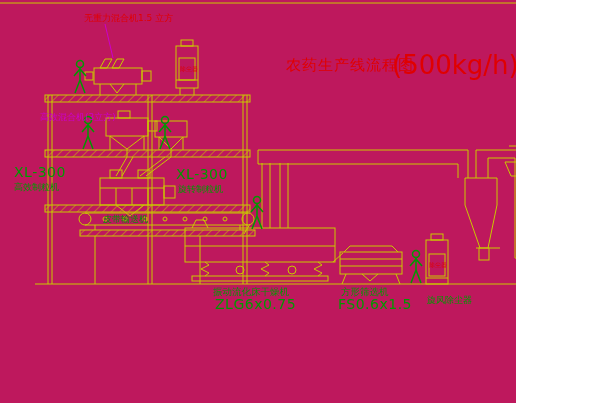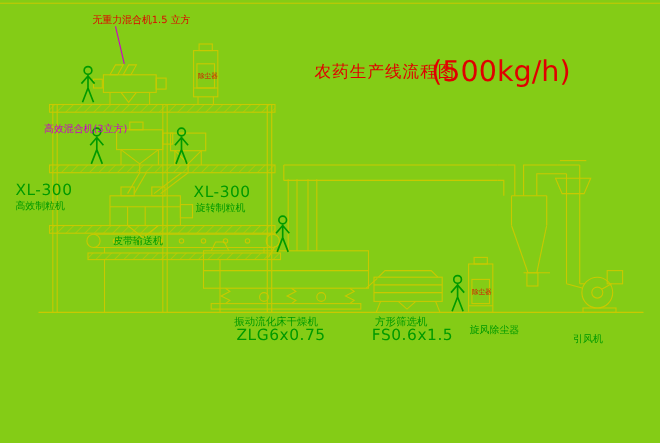--- a/index.html
+++ b/index.html
@@ -1,16 +1,16 @@
 <!DOCTYPE html>
 <html><head>
 <meta charset="utf-8">
 <style>
   html,body{margin:0;padding:0;background:#fff;}
-  #stage{position:relative;width:600px;height:403px;background:#84cc16;overflow:hidden;text-align:center;}
+  #stage{position:relative;width:516px;height:403px;background:#be185d;overflow:hidden;text-align:center;}
   svg{display:block;}
   text{font-family:"DejaVu Sans",sans-serif;}
   .y{stroke:#c9c900;fill:none;stroke-width:1;}
   .g{stroke:#009a00;fill:none;stroke-width:1.5;}
   .m{stroke:#cc00cc;fill:none;stroke-width:1;}
   .t-red{fill:#e00000;}
   .t-green{fill:#009a00;}
   .t-magenta{fill:#cc00cc;}
   .s6{font-size:6px;}
   .s9{font-size:9px;}

